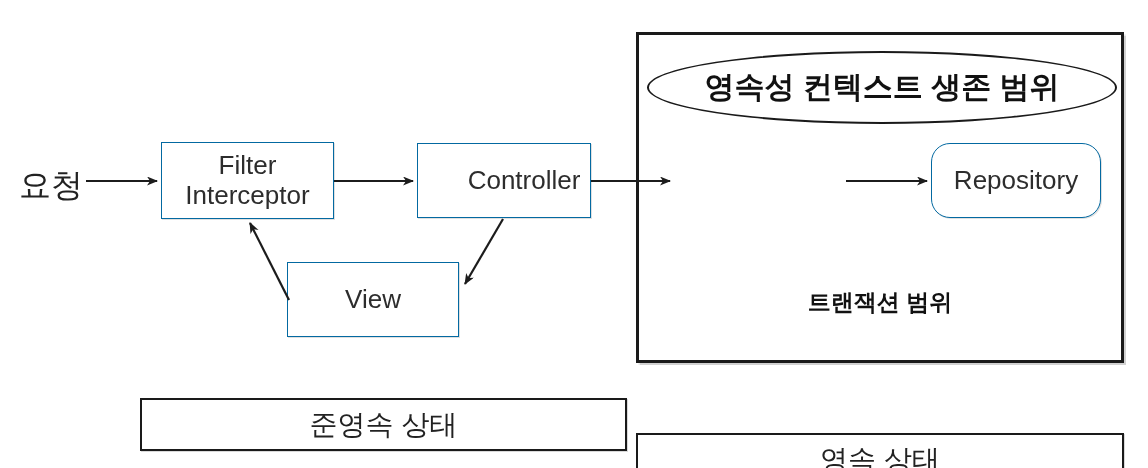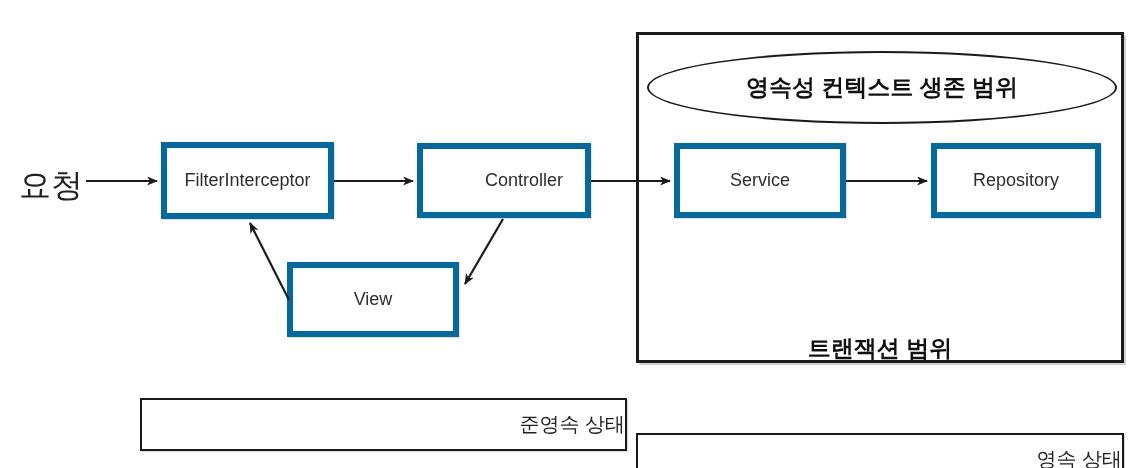--- a/index.html
+++ b/index.html
@@ -8,85 +8,84 @@
     width: 1148px;
     height: 468px;
     background: #ffffff;
     font-family: "Liberation Sans", "DejaVu Sans", sans-serif;
     color: #2b2b2b;
     overflow: hidden;
   }
   .node {
     position: absolute;
     box-sizing: border-box;
-    border: 6px solid #0369a1;
+    border: 1px solid #0369a1;
     background: #ffffff;
     display: flex;
-    flex-direction: row;
+    flex-direction: column;
     align-items: center;
     justify-content: center;
-    font-size: 18px;
+    font-size: 26px;
     line-height: 1.15;
     text-align: center;
     color: #2d2d2d;
     box-shadow: 1px 1px 0 rgba(0,0,0,0.12);
   }
   #filter-node      { left: 161px; top: 142px; width: 173px; height: 77px; }
   #controller-node  { left: 417px; top: 143px; width: 174px; height: 75px; padding-left: 40px; }
   #view-node        { left: 287px; top: 262px; width: 172px; height: 75px; }
   #service-node     { left: 674px; top: 143px; width: 172px; height: 75px; }
-  #repository-node  { left: 931px; top: 143px; width: 170px; height: 75px; }
+  #repository-node  { left: 931px; top: 143px; width: 170px; height: 75px; border-radius: 19px; }
 
   #transaction-box {
     position: absolute;
     box-sizing: border-box;
     left: 636px; top: 32px; width: 488px; height: 331px;
     border: 3px solid #1a1a1a;
     background: #ffffff;
     box-shadow: 1.5px 1.5px 1px rgba(0,0,0,0.18);
   }
   #persistence-ellipse {
     position: absolute;
     box-sizing: border-box;
     left: 647px; top: 51px; width: 470px; height: 73px;
     border: 2.5px solid #1a1a1a;
     border-radius: 50%;
     background: #ffffff;
     display: flex;
     align-items: center;
     justify-content: center;
-    font-size: 23px;
+    font-size: 30px;
     font-weight: bold;
     color: #111111;
   }
   #transaction-label {
     position: absolute;
     left: 636px; top: 287px; width: 488px;
     text-align: center;
     font-size: 23px;
     font-weight: bold;
     color: #111111;
-    margin-top: 46px;
   }
   #request-label {
     position: absolute;
     left: 14px; top: 164px; width: 74px;
     text-align: center;
     font-size: 32px;
     color: #222222;
   }
   .state-box {
     position: absolute;
     box-sizing: border-box;
     border: 2.5px solid #1a1a1a;
     background: #ffffff;
     display: flex;
     align-items: center;
-    justify-content: flex-end;
-    font-size: 20px;
+    justify-content: center;
+    font-size: 28px;
     color: #222222;
     box-shadow: 1px 1px 0 rgba(0,0,0,0.15);
   }
   #detached-state-box   { left: 140px; top: 398px; width: 487px; height: 53px; }
   #persistent-state-box { left: 636px; top: 398px; width: 488px; height: 53px; margin-top: 35px; }
 
   #arrow-layer {
     position: absolute;
     left: 0; top: 0;
     width: 1148px; height: 468px;
@@ -119,23 +118,20 @@
   </div>
 
   <div class="node" id="controller-node">
     <span>Controller</span>
   </div>
 
   <div class="node" id="view-node">
     <span>View</span>
   </div>
 
-  <div class="node" id="service-node">
-    <span>Service</span>
-  </div>
 
   <div class="node" id="repository-node">
     <span>Repository</span>
   </div>
 
   <div class="state-box" id="detached-state-box">
     <span>준영속 상태</span>
   </div>
 
   <div class="state-box" id="persistent-state-box">

